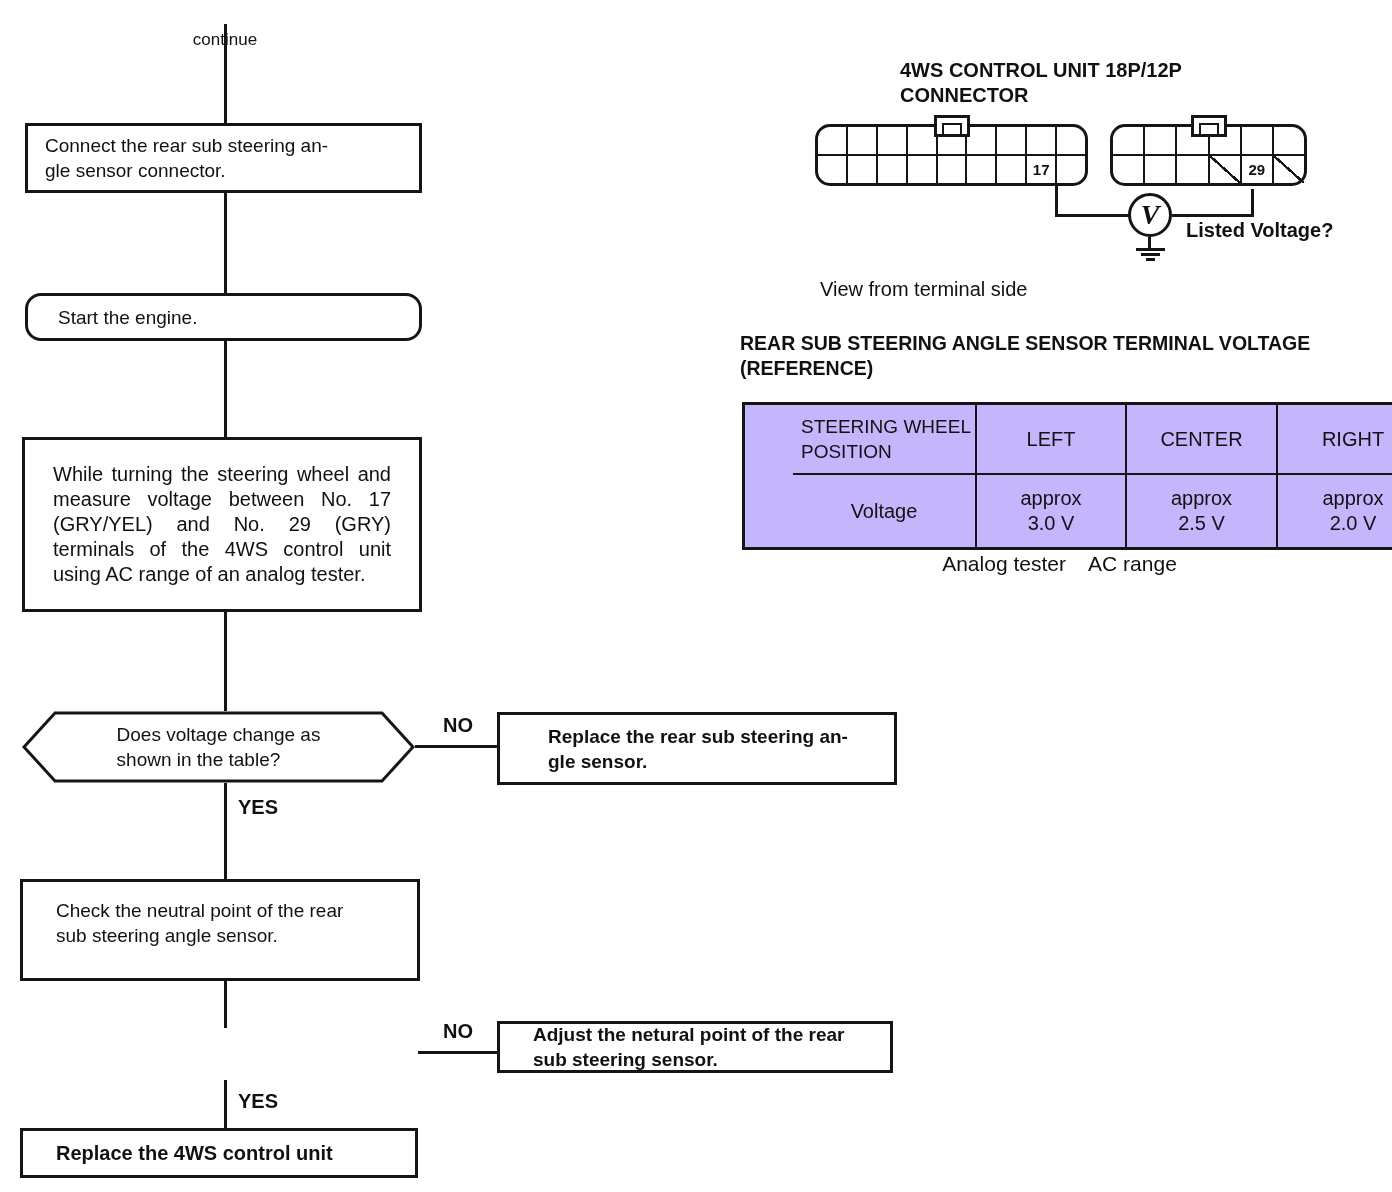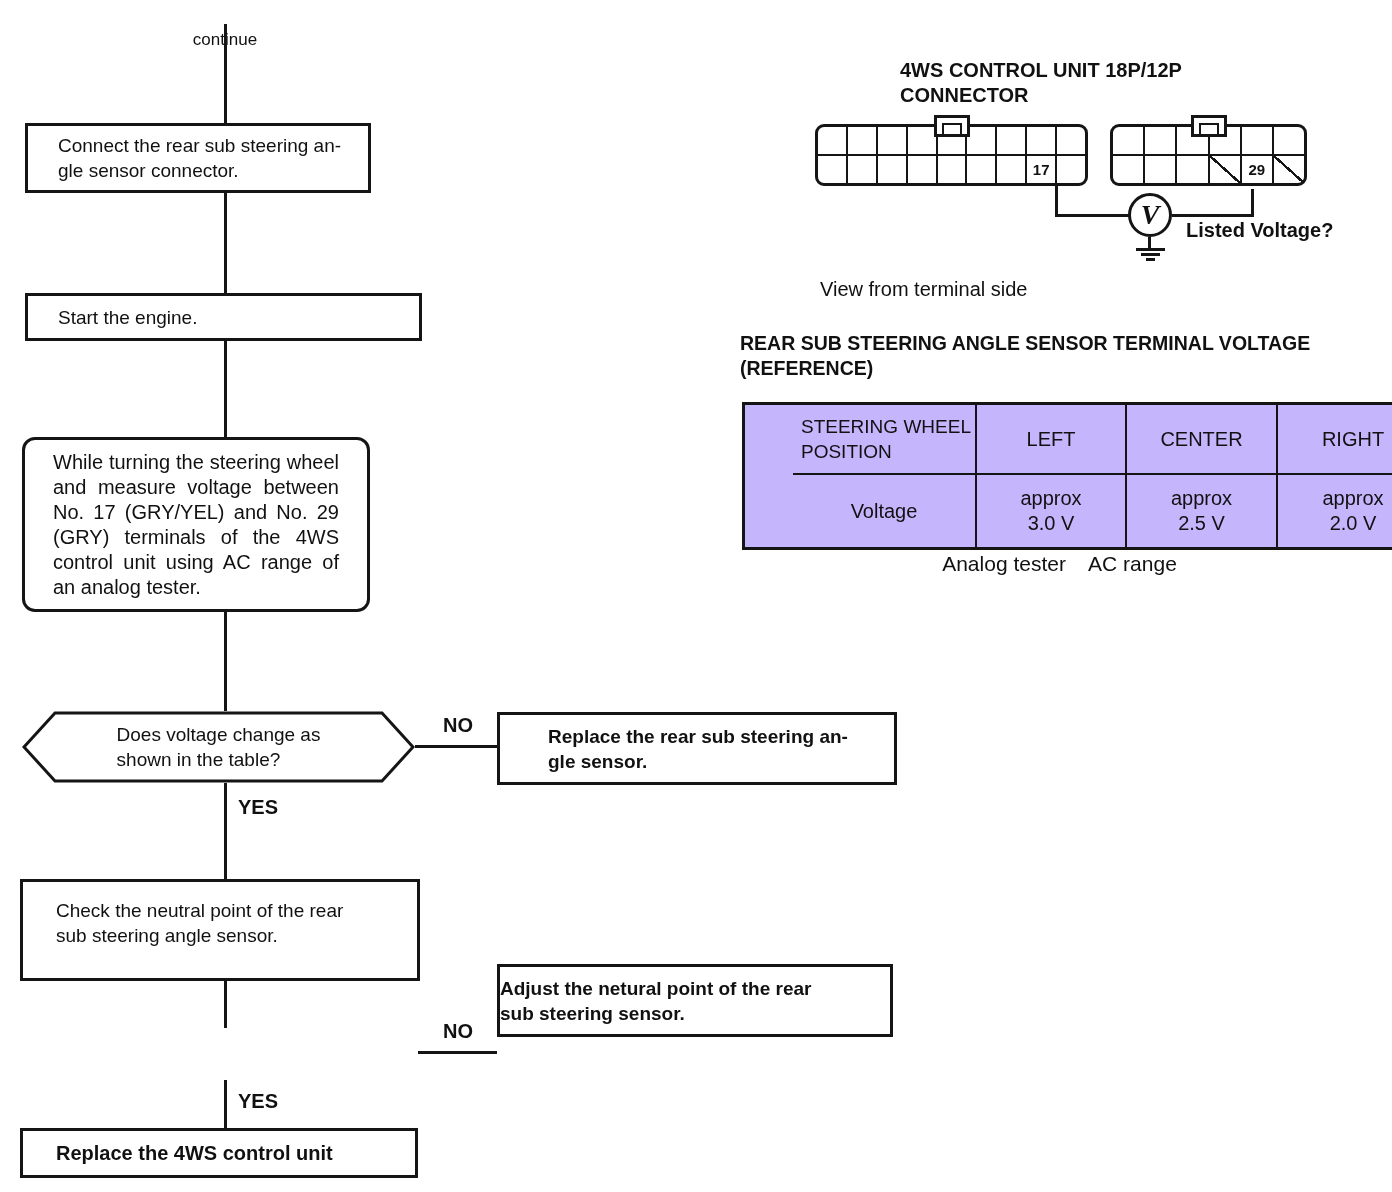--- a/index.html
+++ b/index.html
@@ -18,21 +18,21 @@
   .vline, .hline { position:absolute; background:#151515; }
   .flabel { position:absolute; font-size:20px; font-weight:bold; color:#111; }
   .hexwrap { position:absolute; }
   .hexwrap svg { display:block; }
   .hextext {
     position:absolute; inset:0; display:flex; align-items:center; justify-content:center;
     font-size:19px; line-height:25px; text-align:left;
   }
   
   .conn {
-    position:absolute; border:3px solid #151515; border-radius:9px; background:#fff;
+    position:absolute; border:3px solid #151515; border-radius:15px; background:#fff;
     box-sizing:border-box;
   }
   .conn-rows { display:flex; flex-direction:column; height:100%; }
   .crow { flex:1; display:flex; }
   .crow.toprow { border-bottom:2px solid #151515; }
   .cell {
     flex:1; border-right:2px solid #151515; display:flex; align-items:center;
     justify-content:center; font-weight:bold; font-size:15px; color:#111;
   }
   .cell:last-child { border-right:none; }
@@ -78,30 +78,30 @@
   <div class="abs" style="left:165px; top:2px; width:120px; text-align:center; font-size:17px;margin-top:28px;">continue</div>
 
   <div class="vline" style="left:224px; top:24px;  width:3px; height:99px;"></div>
   <div class="vline" style="left:224px; top:193px; width:3px; height:100px;"></div>
   <div class="vline" style="left:224px; top:341px; width:3px; height:96px;"></div>
   <div class="vline" style="left:224px; top:612px; width:3px; height:99px;"></div>
   <div class="vline" style="left:224px; top:783px; width:3px; height:96px;"></div>
   <div class="vline" style="left:224px; top:981px; width:3px; height:47px;"></div>
   <div class="vline" style="left:224px; top:1080px; width:3px; height:48px;"></div>
 
-  <div class="box" style="left:25px; top:123px; width:346px; height:70px; padding-left:30px;">
+  <div class="box" style="left:25px; top:123px; width:397px; height:70px; padding-left:17px;">
     <span class="pre">Connect the rear sub steering an-
 gle sensor connector.</span>
   </div>
 
-  <div class="box" style="left:25px; top:293px; width:397px; height:48px; padding-left:30px;">
+  <div class="box" style="left:25px; top:293px; width:397px; height:48px; padding-left:30px;border-radius:16px;">
     <span>Start the engine.</span>
   </div>
 
-  <div class="box" style="left:22px; top:437px; width:348px; height:175px; padding:0 28px; font-size:20px; text-align:justify;border-radius:13px;">
+  <div class="box" style="left:22px; top:437px; width:400px; height:175px; padding:0 28px; font-size:20px; text-align:justify;">
     <span>While turning the steering wheel and measure voltage between No. 17 (GRY/YEL) and No. 29 (GRY) terminals of the 4WS control unit using AC range of an analog tester.</span>
   </div>
 
   <div class="hexwrap" style="left:22px; top:711px; width:393px; height:72px;">
     <svg width="393" height="72" viewBox="0 0 393 72">
       <polygon points="2,36 33,2 360,2 391,36 360,70 33,70" fill="#fff" stroke="#151515" stroke-width="3"></polygon>
     </svg>
     <div class="hextext pre">Does voltage change as
 shown in the table?</div>
   </div>
@@ -118,21 +118,21 @@
 
   <div class="box" style="left:20px; top:879px; width:400px; height:102px; padding-left:33px; align-items:flex-start; padding-top:16px;">
     <span class="pre">Check the neutral point of the rear
 sub steering angle sensor.</span>
   </div>
 
 
   <div class="flabel" style="left:443px; top:1020px;">NO</div>
   <div class="hline" style="left:418px; top:1051px; width:79px; height:3px;"></div>
 
-  <div class="box bold" style="left:497px; top:964px; width:396px; height:73px; ">
+  <div class="box bold" style="left:497px; top:1021px; width:396px; height:52px; padding-left:33px;">
     <span class="pre">Adjust the netural point of the rear
 sub steering sensor.</span>
   </div>
 
   <div class="flabel" style="left:238px; top:1090px;">YES</div>
 
   <div class="box bold" style="left:20px; top:1128px; width:398px; height:50px; padding-left:33px; font-size:20px;">
     <span>Replace the 4WS control unit</span>
   </div>
 

